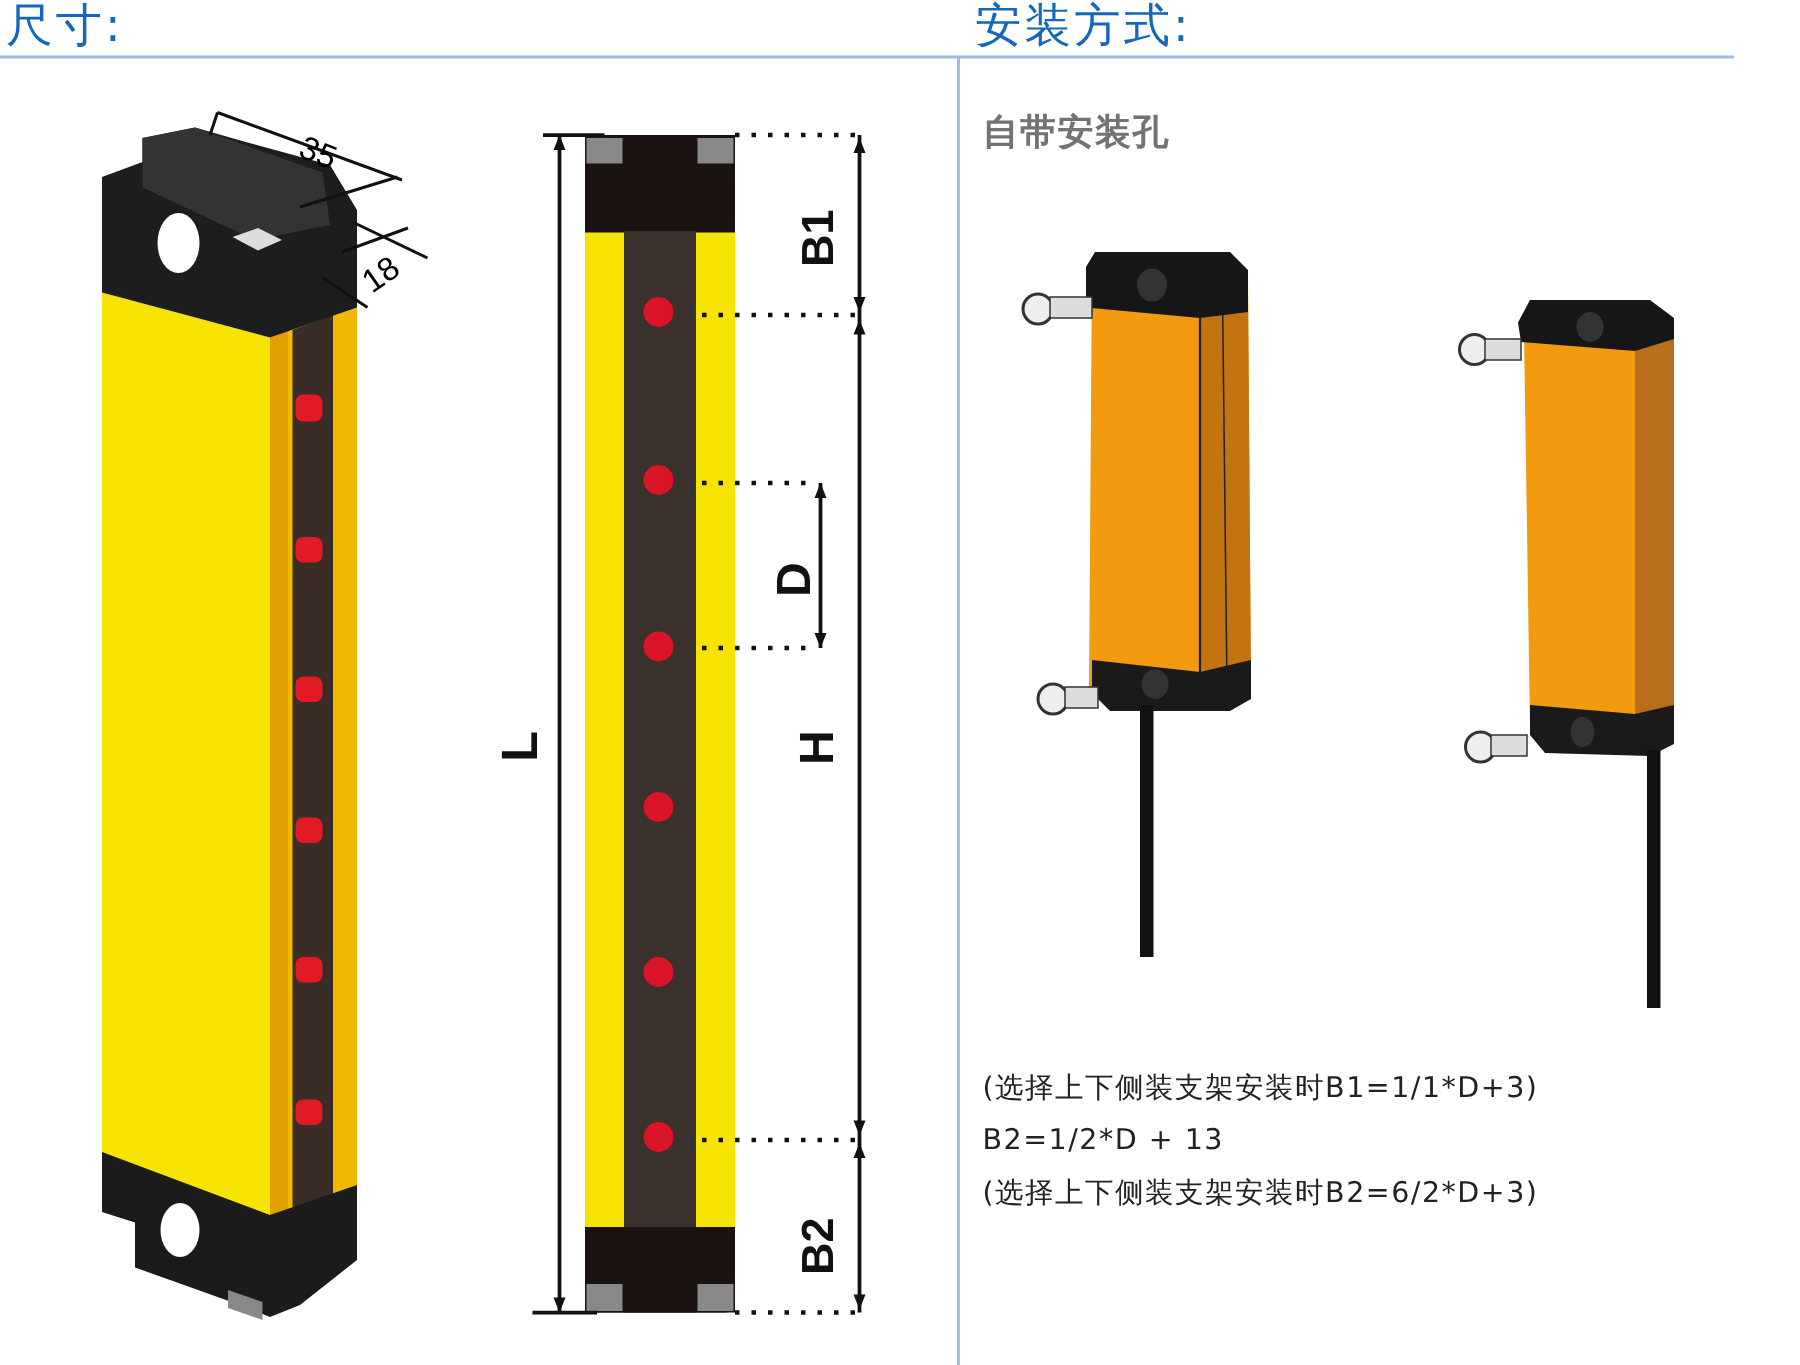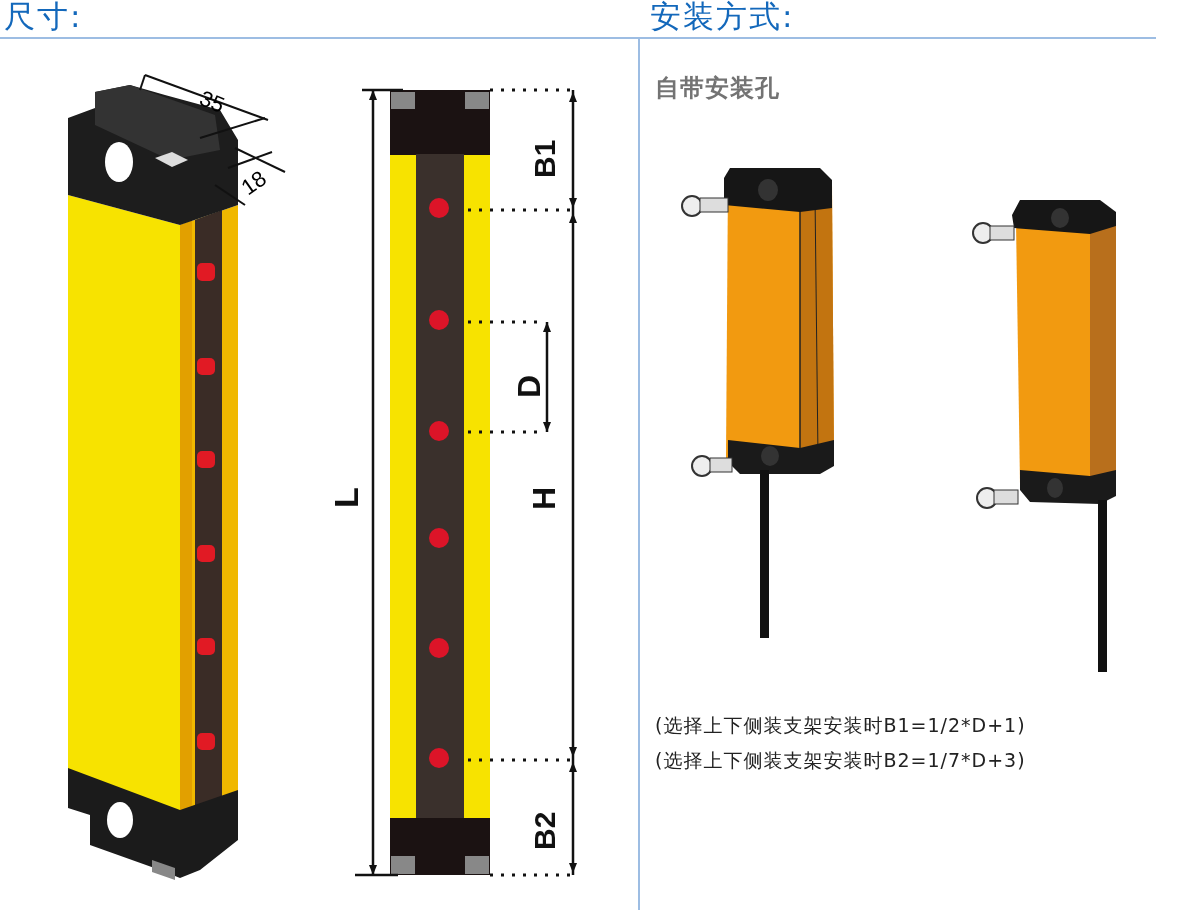--- a/index.html
+++ b/index.html
@@ -138,15 +138,16 @@
   <rect x="1098" y="500" width="9" height="172" fill="#111"></rect>
   <circle cx="983" cy="233" r="10" fill="#eee" stroke="#333" stroke-width="2"></circle>
   <rect x="990" y="226" width="24" height="14" fill="#ddd" stroke="#333" stroke-width="1"></rect>
   <circle cx="987" cy="498" r="10" fill="#eee" stroke="#333" stroke-width="2"></circle>
   <rect x="994" y="490" width="24" height="14" fill="#ddd" stroke="#333" stroke-width="1"></rect>
 </svg>
 
 <div class="subtitle">自带安装孔</div>
 
 <div class="spec">
-  <div>(选择上下侧装支架安装时B1=1/2*D+1)</div>
-  <div>(选择上下侧装支架安装时B2=1/7*D+3)</div>
+  <div>(选择上下侧装支架安装时B1=1/1*D+3)</div>
+  <div>B2=1/2*D + 13</div>
+  <div>(选择上下侧装支架安装时B2=6/2*D+3)</div>
 </div>
 
 </body></html>

